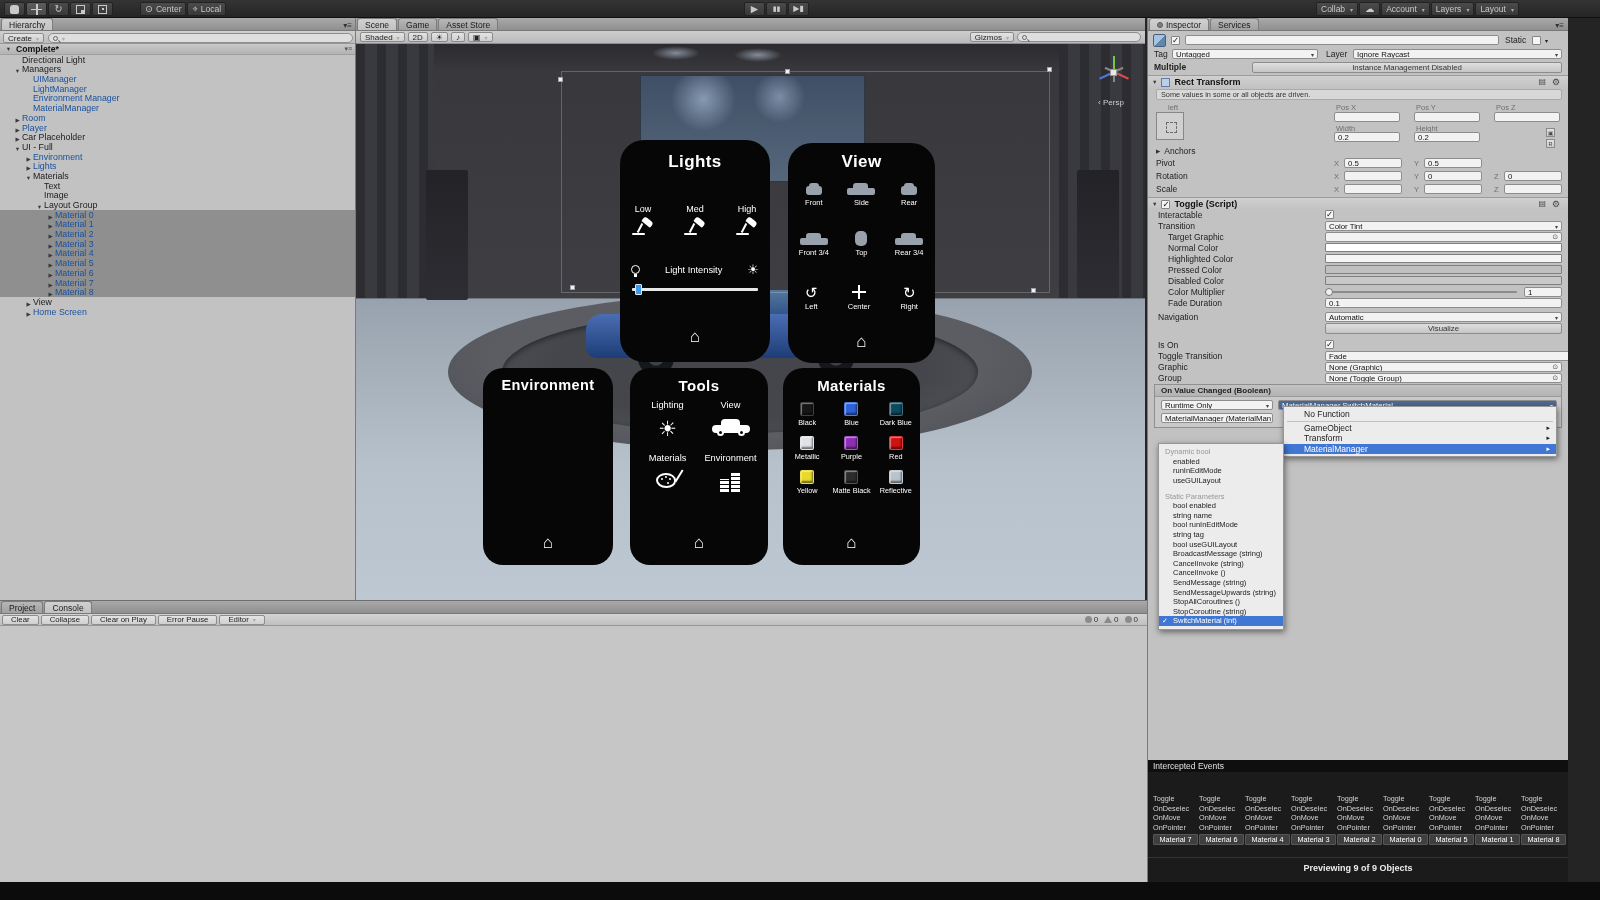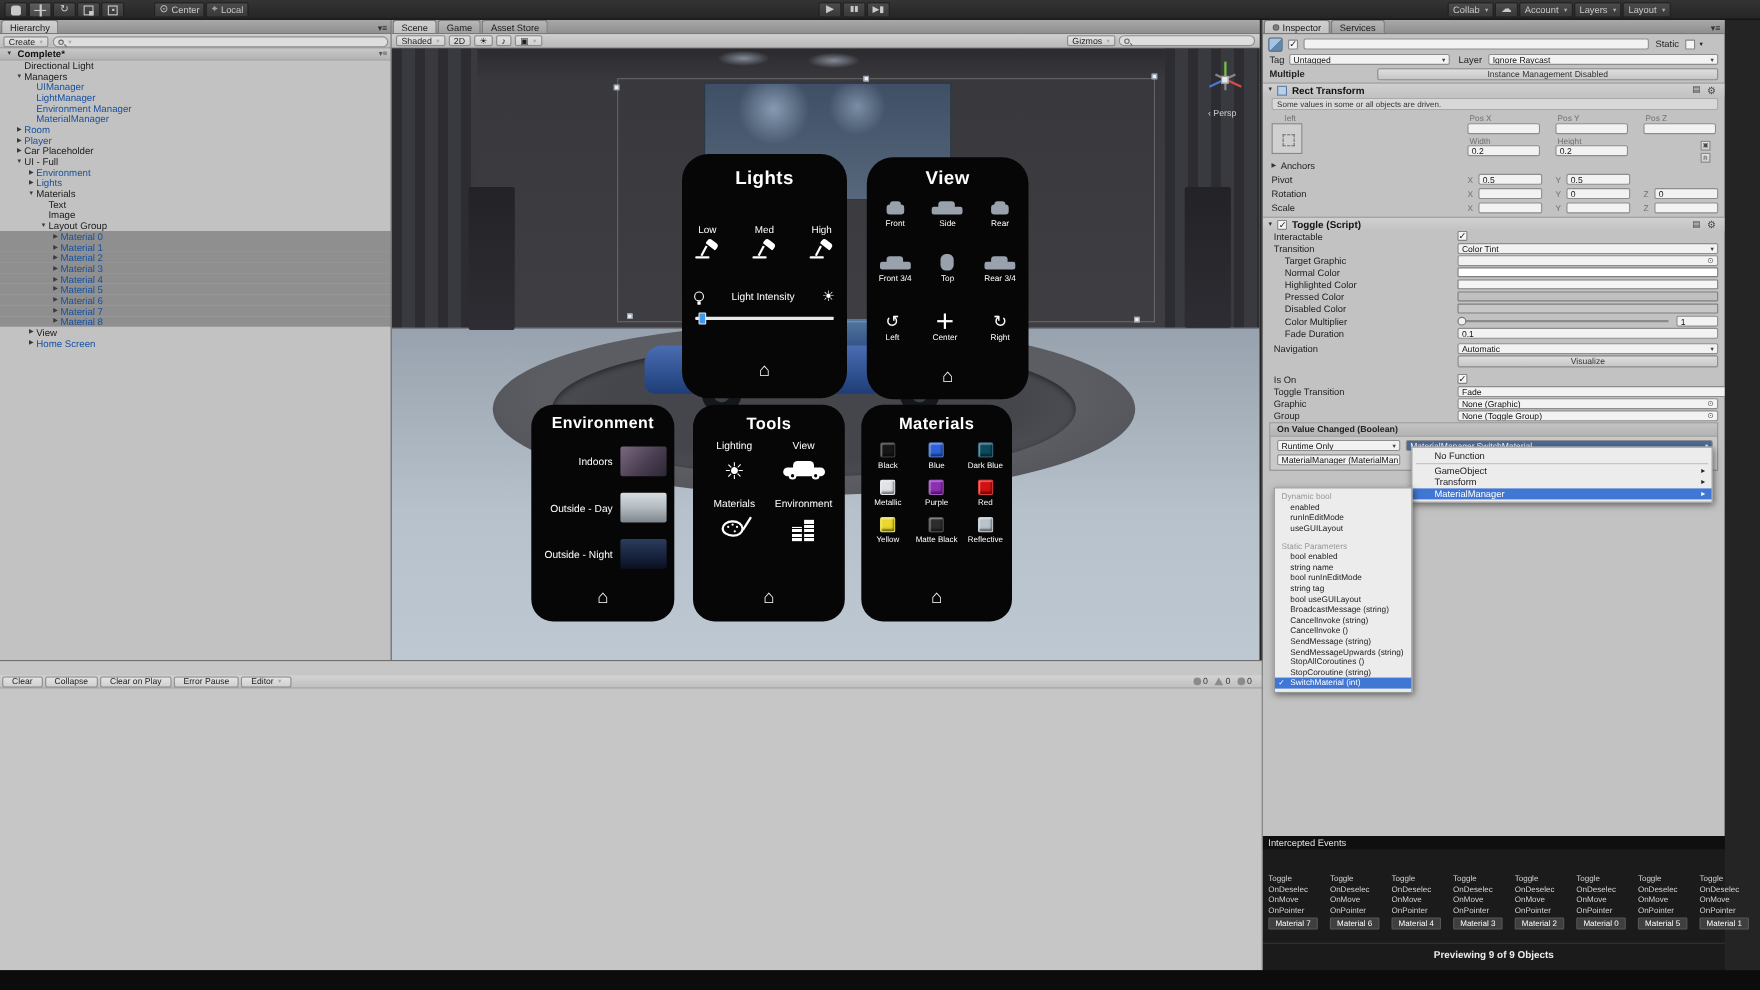--- a/index.html
+++ b/index.html
@@ -31,21 +31,21 @@
 
 
 #hierarchy{position:absolute;left:0;top:18px;width:356px;height:582px;background:#c2c2c2}
 #hier-toolbar{position:absolute;left:0;top:13px;width:100%;height:13px;background:linear-gradient(#d0d0d0,#bdbdbd);border-bottom:1px solid #979797;display:flex;align-items:flex-end;padding:0 3px;gap:4px}
 .minibtn{height:10px;padding:0 4px;background:linear-gradient(#e3e3e3,#cfcfcf);border:1px solid #8d8d8d;border-radius:2px;font-size:8px;color:#222;display:flex;align-items:center;gap:2px}
 .search{flex:1;height:10px;background:#dedede;border:1px solid #8d8d8d;border-radius:6px;display:flex;align-items:center;padding:0 4px;gap:2px}
 .mag{width:5px;height:5px;border:1px solid #666;border-radius:50%;position:relative}
 .mag::after{content:"";position:absolute;left:4px;top:4px;width:3px;height:1px;background:#666;transform:rotate(45deg)}
 #hier-scroll{position:absolute;left:0;top:26px;right:0;bottom:0;overflow:hidden}
 .scene-row{height:11px;background:linear-gradient(#c8c8c8,#b3b3b3);border-bottom:1px solid #a0a0a0;display:flex;align-items:center;font-size:8.7px;font-weight:bold;color:#111;padding-left:4px;gap:3px}
-.hrow{height:9.7px;display:flex;align-items:center;font-size:8.8px;color:#1b1b1b;white-space:nowrap}
+.hrow{height:9.7px;display:flex;align-items:flex-end;font-size:8.8px;color:#1b1b1b;white-space:nowrap}
 .hrow.sel{background:#8f8f8f}
 .hrow .blue{color:#17509e}
 .harrow{width:9px;font-size:5.5px;color:#3a3a3a;text-align:center;flex:none}
 
 
 #scenepanel{position:absolute;left:356px;top:18px;width:789px;height:582px;background:#b5b5b5}
 #scene-toolbar{position:absolute;top:13px;height:13px;left:0;right:0;background:linear-gradient(#cecece,#b9b9b9);border-bottom:1px solid #8d8d8d;display:flex;align-items:center;padding:0 4px;gap:3px}
 .scnbtn{height:10px;padding:0 4px;background:linear-gradient(#e3e3e3,#cfcfcf);border:1px solid #8a8a8a;border-radius:2px;font-size:8px;color:#222;display:flex;align-items:center;gap:2px;white-space:nowrap}
 #viewport{position:absolute;left:0;top:26px;width:789px;height:556px;overflow:hidden;background:linear-gradient(#38383c,#45454a)}
 .ceil{position:absolute;left:0;top:0;width:100%;height:30px;background:linear-gradient(#2b2b2f,#3a3a3e)}
@@ -175,21 +175,21 @@
 #fn-submenu{position:absolute;left:1158px;top:443px;width:126px;background:#ececec;border:1px solid #969696;box-shadow:1px 2px 6px rgba(0,0,0,.5);z-index:81;padding:3px 0}
 .smhead{height:9.6px;font-size:7.5px;color:#979797;padding-left:6px;display:flex;align-items:center}
 .smi{height:9.6px;font-size:7.5px;color:#1c1c1c;padding-left:14px;display:flex;align-items:center;position:relative;white-space:nowrap;overflow:hidden}
 .smi .smchk{position:absolute;left:3px;font-size:7px}
 .smi.hl{background:#4076d4;color:#fff}
 .smgap{height:6px}
 
 
 #events{position:absolute;left:1148px;top:760px;width:420px;height:122px;background:#1b1b1b;z-index:10}
 .evhead{position:absolute;left:0;top:0;width:100%;height:12px;background:#0f0f0f;display:flex;align-items:center;padding-left:5px;font-size:8.5px;color:#e0e0e0}
-#ev-cols{position:absolute;left:5px;top:34px;right:16px;display:flex;gap:11px}
+#ev-cols{position:absolute;left:5px;top:34px;right:16px;display:flex;gap:1px}
 .evcol{width:45px;flex:none}
 .evrow{font-size:7.3px;color:#d5d5d5;line-height:9.6px;white-space:nowrap;overflow:hidden}
 .evchip{margin-top:2px;background:#3f3f3f;color:#fff;font-size:7.3px;line-height:9px;text-align:center;border-radius:1px;border:1px solid #565656;white-space:nowrap;overflow:hidden}
 .evfoot{position:absolute;left:0;bottom:9px;width:100%;text-align:center;font-size:9px;font-weight:bold;color:#ececec;border-top:1px solid #333;padding-top:5px}
 
 
 #console{position:absolute;left:0;top:600px;width:1148px;height:282px;background:#c6c6c6;border-top:1px solid #6f6f6f}
 #console-toolbar{position:absolute;left:0;top:13px;width:100%;height:12px;background:linear-gradient(#d3d3d3,#c0c0c0);border-bottom:1px solid #969696;display:flex;align-items:center;padding:0 2px;gap:2px}
 .cbtn{height:10px;padding:0 8px;background:linear-gradient(#e4e4e4,#d0d0d0);border:1px solid #8d8d8d;border-radius:2px;font-size:7.8px;color:#222;display:flex;align-items:center;gap:2px;white-space:nowrap}
 .badges{margin-left:auto;display:flex;align-items:center;gap:6px;padding-right:8px}
@@ -567,34 +567,20 @@
             <div class="vcell">
               <span class="rgl">↻</span>
               <div class="vlab">Right</div>
             </div>
           </div>
         <div class="homeic" style="top:190px">⌂</div>
       </div>
 
       <div class="uipanel" id="p-env">
         <div class="ptitle" style="top:9px;font-size:14.5px">Environment</div>
-        <div id="env-rows">
-            <div class="erow">
-              <div class="elab">Indoors</div>
-              <span class="ethumb indoors"></span>
-            </div>
-            <div class="erow">
-              <div class="elab">Outside - Day</div>
-              <span class="ethumb day"></span>
-            </div>
-            <div class="erow">
-              <div class="elab">Outside - Night</div>
-              <span class="ethumb night"></span>
-            </div>
-          </div>
         <div class="homeic" style="top:166px">⌂</div>
       </div>
 
       <div class="uipanel" id="p-tools">
         <div class="ptitle" style="top:9px;font-size:15px">Tools</div>
         <div id="tools-grid">
             <div class="tcell">
               <div class="tlab">Lighting</div>
               <span class="suni">☀</span>
             </div>
@@ -979,20 +965,28 @@
           <div class="evrow">OnDeselec</div>
           <div class="evrow">OnMove</div>
           <div class="evrow">OnPointer</div>
           <div class="evchip">Material 8</div>
         </div>
       </div>
     <div class="evfoot">Previewing 9 of 9 Objects</div>
   </div>
 
   <div id="console">
+    <div class="tabstrip">
+      <div class="tab">
+          <span>Project</span>
+        </div>
+      <div class="tab active">
+          <span>Console</span>
+        </div>
+    </div>
     <div id="console-toolbar">
       <div id="console-buttons" style="display:flex;gap:2px">
           <div class="cbtn">Clear</div>
           <div class="cbtn">Collapse</div>
           <div class="cbtn">Clear on Play</div>
           <div class="cbtn">Error Pause</div>
           <div class="cbtn">Editor<span class="dda">▾</span></div>
         </div>
       <div class="badges">
         <div class="badge">

